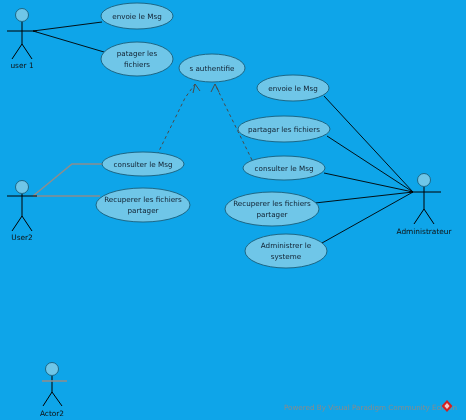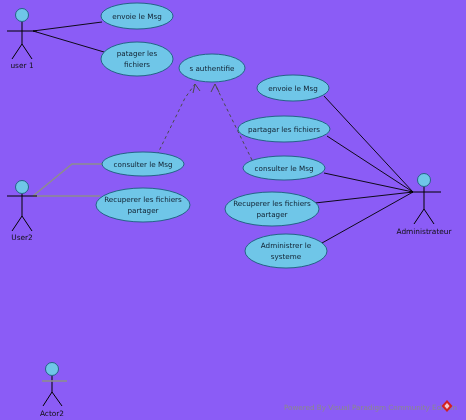--- a/index.html
+++ b/index.html
@@ -5,21 +5,21 @@
 <style>
   html,body{margin:0;padding:0;background:#ffffff;}
   body{
     font-family:"DejaVu Sans","Liberation Sans",sans-serif;
     -webkit-font-smoothing:antialiased;
   }
   #canvas{
     position:relative;
     width:466px;
     height:420px;
-    background:#8b5cf6;
+    background:#0ea5e9;
     overflow:hidden;
   }
   #diagram-svg{
     position:absolute;
     left:0; top:0;
     width:466px;
     height:420px;
   }
   .uc-label{
     font-size:7.2px;

